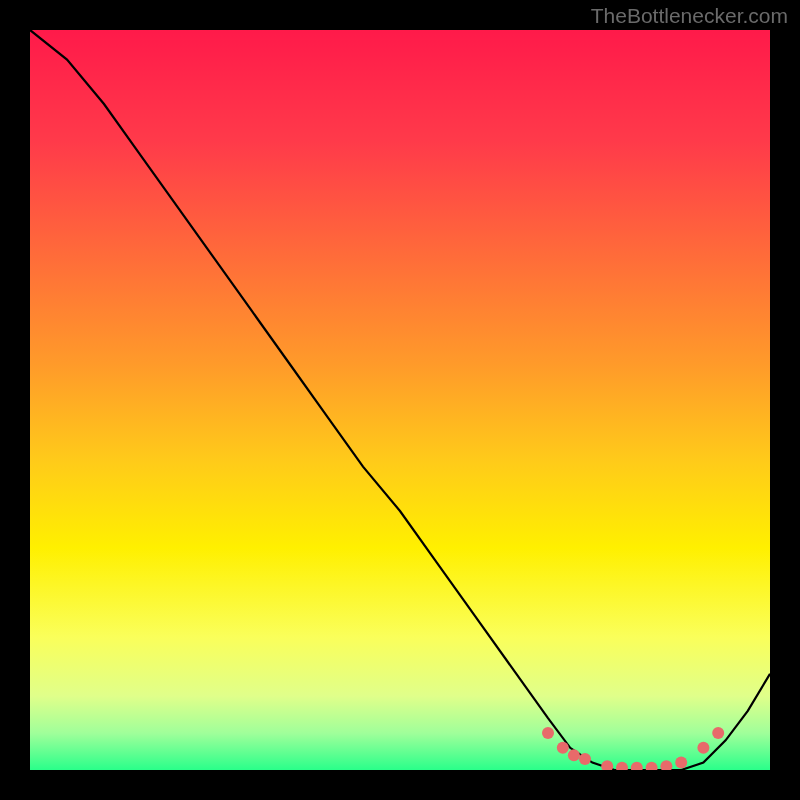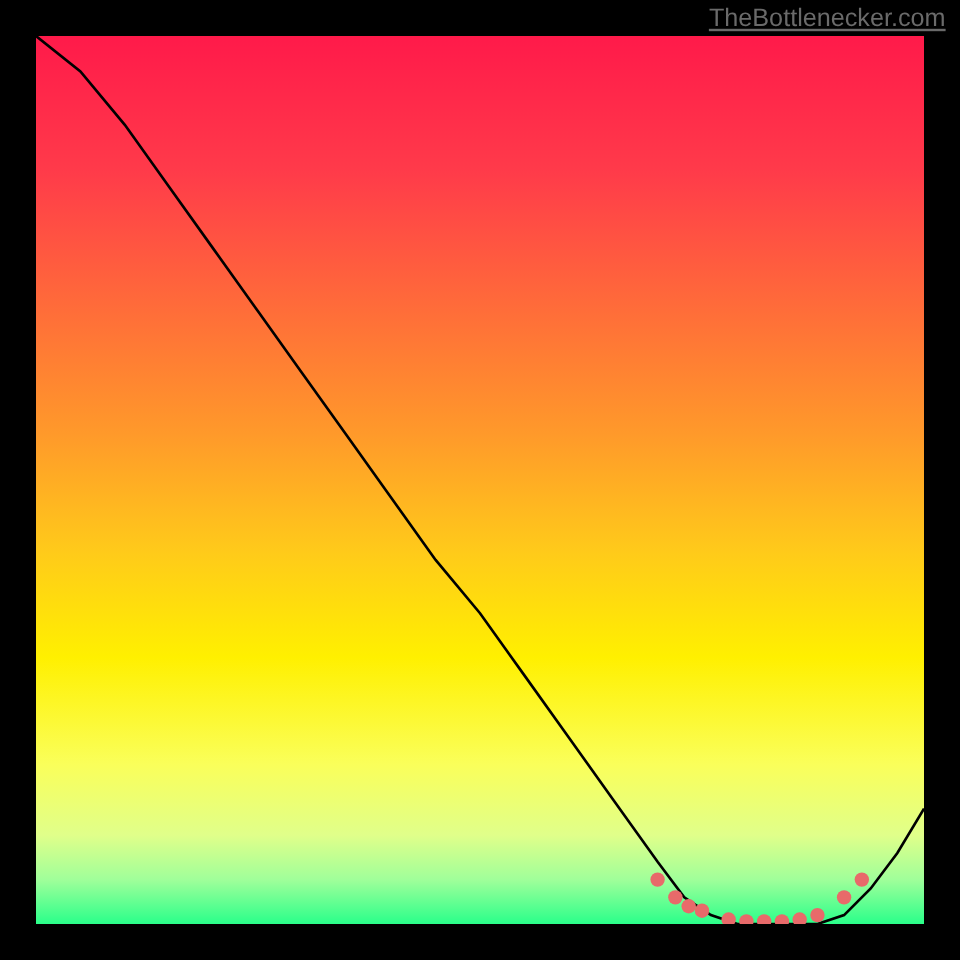--- a/index.html
+++ b/index.html
@@ -11,21 +11,20 @@
       font-family: Arial, sans-serif;
     }
     .watermark {
       position: absolute;
       top: 4px;
       right: 12px;
       color: #6a6a6a;
       font-size: 21px;
       font-weight: 500;
       z-index: 10;
-      text-decoration: underline;
     }
     .chart-area {
       position: absolute;
       top: 30px;
       left: 30px;
       width: 740px;
       height: 740px;
     }
     .gradient-bg {
       position: absolute;

